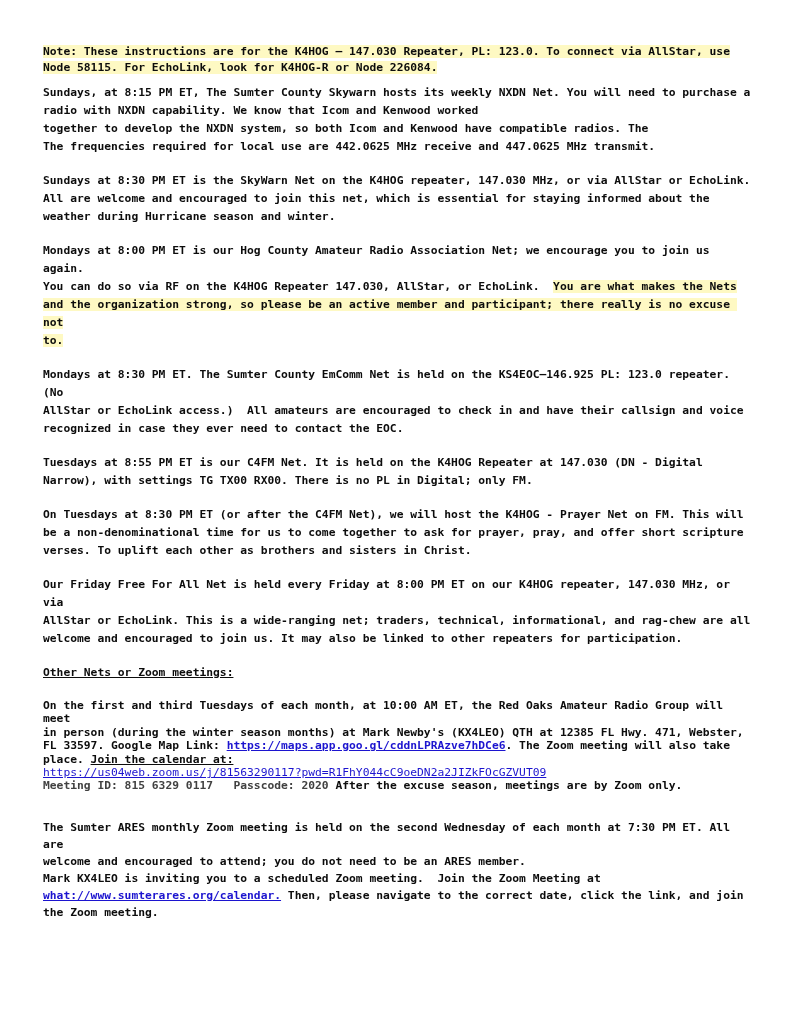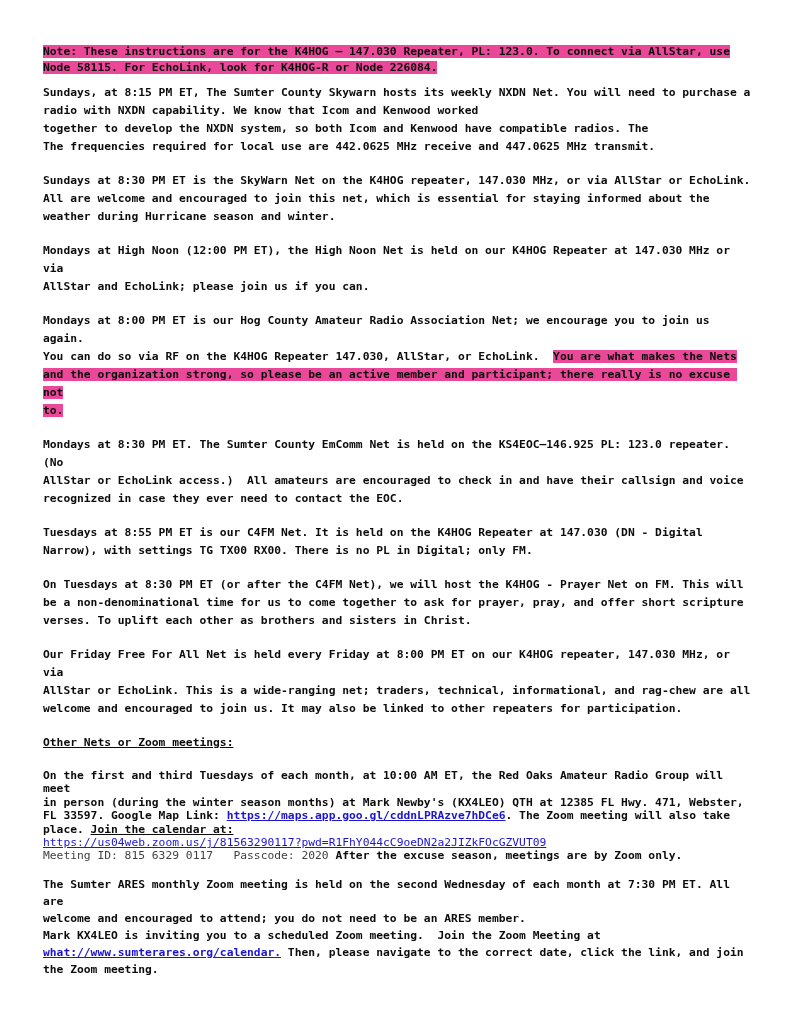--- a/index.html
+++ b/index.html
@@ -16,47 +16,45 @@
     color: #0c0c0c;
     overflow: hidden;
   }
   #content { width: 100%; }
   .para {
     margin: 0 0 16px 0;
     white-space: pre-wrap;
     word-break: keep-all;
   }
   .para.note  { line-height: 15.5px; margin-bottom: 9px; }
-  .para.tight { line-height: 13.4px; margin-bottom: 13px; }
+  .para.tight { line-height: 13.4px; margin-bottom: 26px; }
   .para.mid   { line-height: 17px;  margin-bottom: 19px; }
   .para.heading { margin-bottom: 17px; }
 
   .run-plain    { }
-  .run-yellow   { background: #ec4899; }
+  .run-yellow   { background: #fef9c3; }
   a.run-link, a.run-linklight { cursor: pointer; }
   .run-link     { color: #1c14cf; text-decoration: underline; }
   .run-linklight{ color: #1c14cf; text-decoration: underline; font-weight: normal; text-align: center; }
   .run-underline{ text-decoration: underline; }
-  .run-meta     { color: #414141; font-weight: normal; }
+  .run-meta     { color: #414141; font-weight: bold; }
 </style>
 </head>
 <body>
 
 <div id="content">
     <p class="para note"><span class="run-yellow">Note: These instructions are for the K4HOG – 147.030 Repeater, PL: 123.0. To connect via AllStar, use
 Node 58115. For EchoLink, look for K4HOG-R or Node 226084.</span></p>
     <p class="para"><span class="run-plain">Sundays, at 8:15 PM ET, The Sumter County Skywarn hosts its weekly NXDN Net. You will need to purchase a
 radio with NXDN capability. We know that Icom and Kenwood worked
 together to develop the NXDN system, so both Icom and Kenwood have compatible radios. The
 The frequencies required for local use are 442.0625 MHz receive and 447.0625 MHz transmit.</span></p>
     <p class="para"><span class="run-plain">Sundays at 8:30 PM ET is the SkyWarn Net on the K4HOG repeater, 147.030 MHz, or via AllStar or EchoLink.
 All are welcome and encouraged to join this net, which is essential for staying informed about the
 weather during Hurricane season and winter.</span></p>
-    <p class="para"><span class="run-plain">Mondays at High Noon (12:00 PM ET), the High Noon Net is held on our K4HOG Repeater at 147.030 MHz or via
-AllStar and EchoLink; please join us if you can.</span></p>
     <p class="para"><span class="run-plain">Mondays at 8:00 PM ET is our Hog County Amateur Radio Association Net; we encourage you to join us again.
 You can do so via RF on the K4HOG Repeater 147.030, AllStar, or EchoLink.  </span><span class="run-yellow">You are what makes the Nets
 and the organization strong, so please be an active member and participant; there really is no excuse not
 to.</span></p>
     <p class="para"><span class="run-plain">Mondays at 8:30 PM ET. The Sumter County EmComm Net is held on the KS4EOC–146.925 PL: 123.0 repeater. (No
 AllStar or EchoLink access.)  All amateurs are encouraged to check in and have their callsign and voice
 recognized in case they ever need to contact the EOC.</span></p>
     <p class="para"><span class="run-plain">Tuesdays at 8:55 PM ET is our C4FM Net. It is held on the K4HOG Repeater at 147.030 (DN - Digital
 Narrow), with settings TG TX00 RX00. There is no PL in Digital; only FM.</span></p>
     <p class="para"><span class="run-plain">On Tuesdays at 8:30 PM ET (or after the C4FM Net), we will host the K4HOG - Prayer Net on FM. This will

